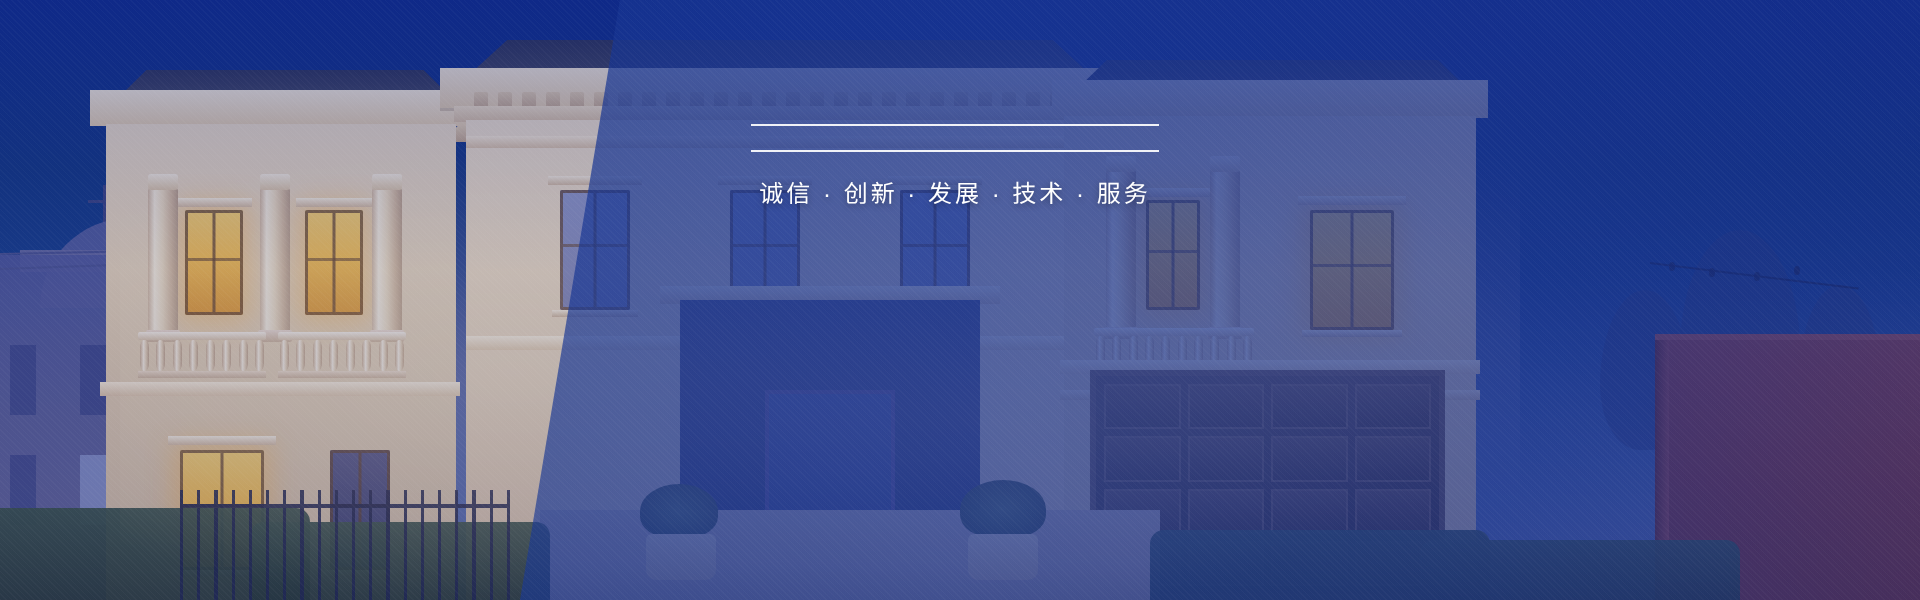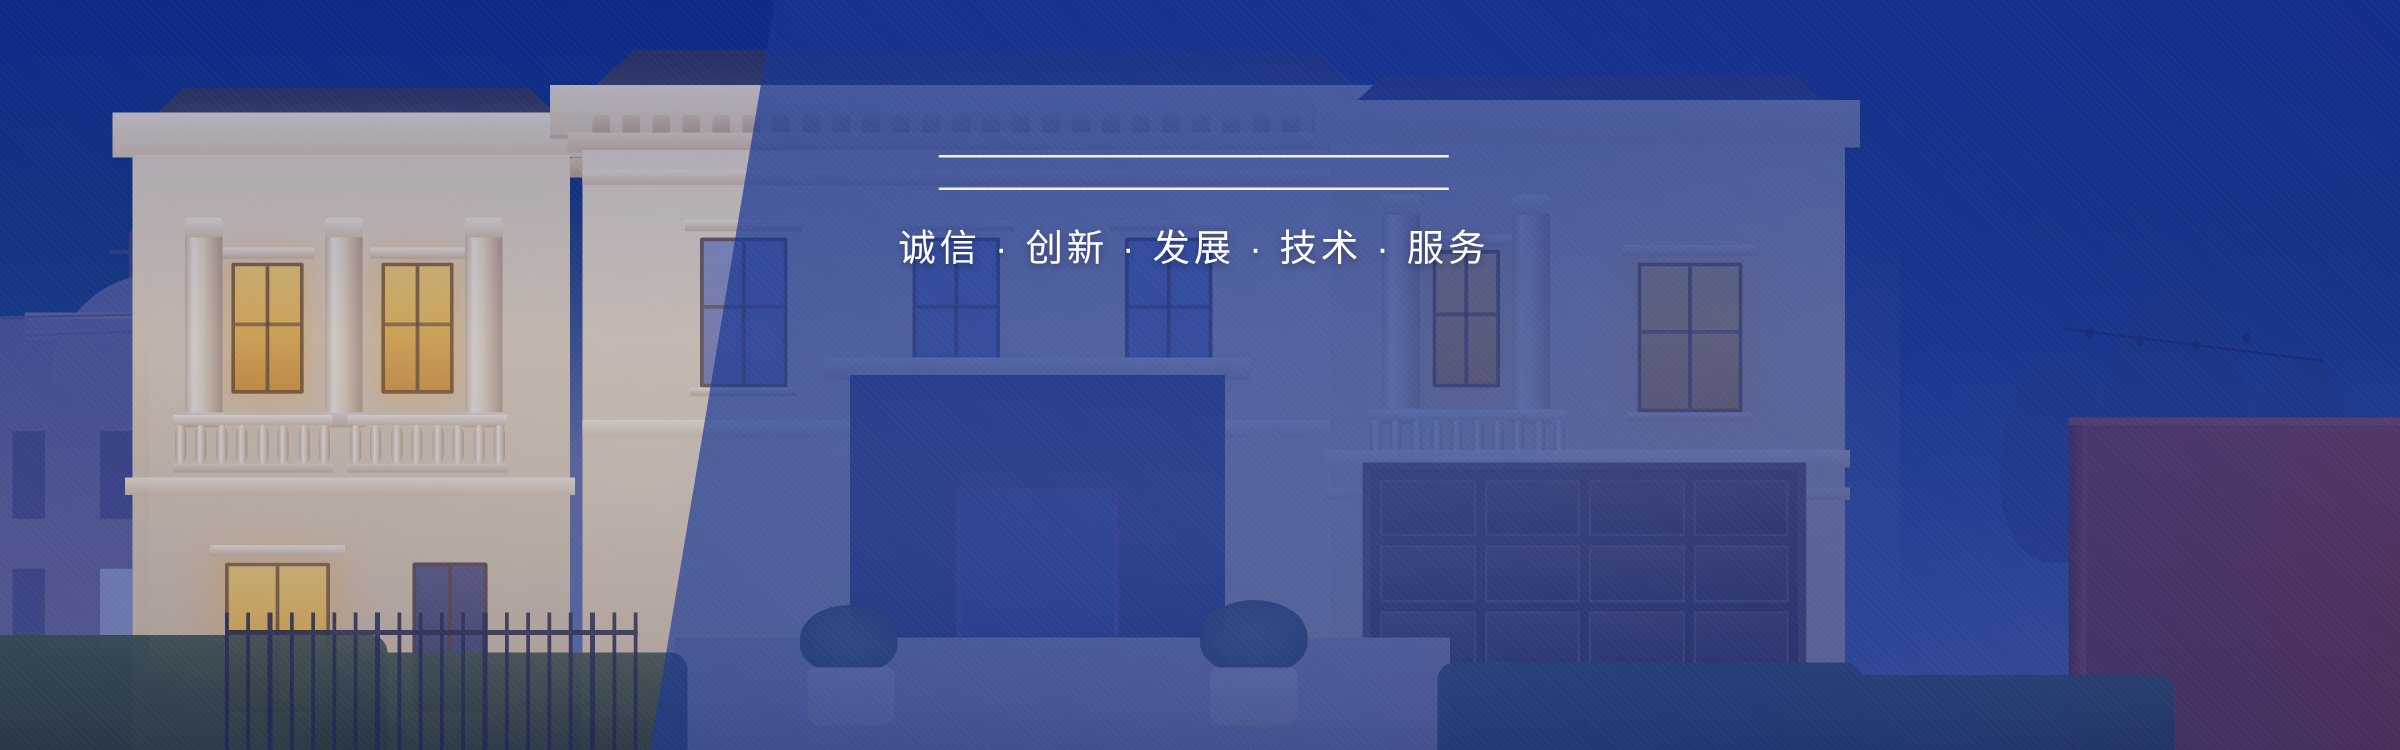--- a/index.html
+++ b/index.html
@@ -301,21 +301,21 @@
     font-size:55px;
     line-height:1.18;
     letter-spacing:2px;
     white-space:nowrap;
     text-shadow:2px 3px 0 rgba(30,40,110,.55), 0 0 18px rgba(0,0,0,.25);
   }
   .headline span{display:block;}
   .tagline{
     margin-top:22px;
     color:#ffffff;
-    font-size:30px;
+    font-size:24px;
     letter-spacing:3px;
     white-space:nowrap;
     text-shadow:0 2px 6px rgba(0,0,0,.35);
   }
 </style>
 </head>
 <body>
 
 <div class="banner">
 

